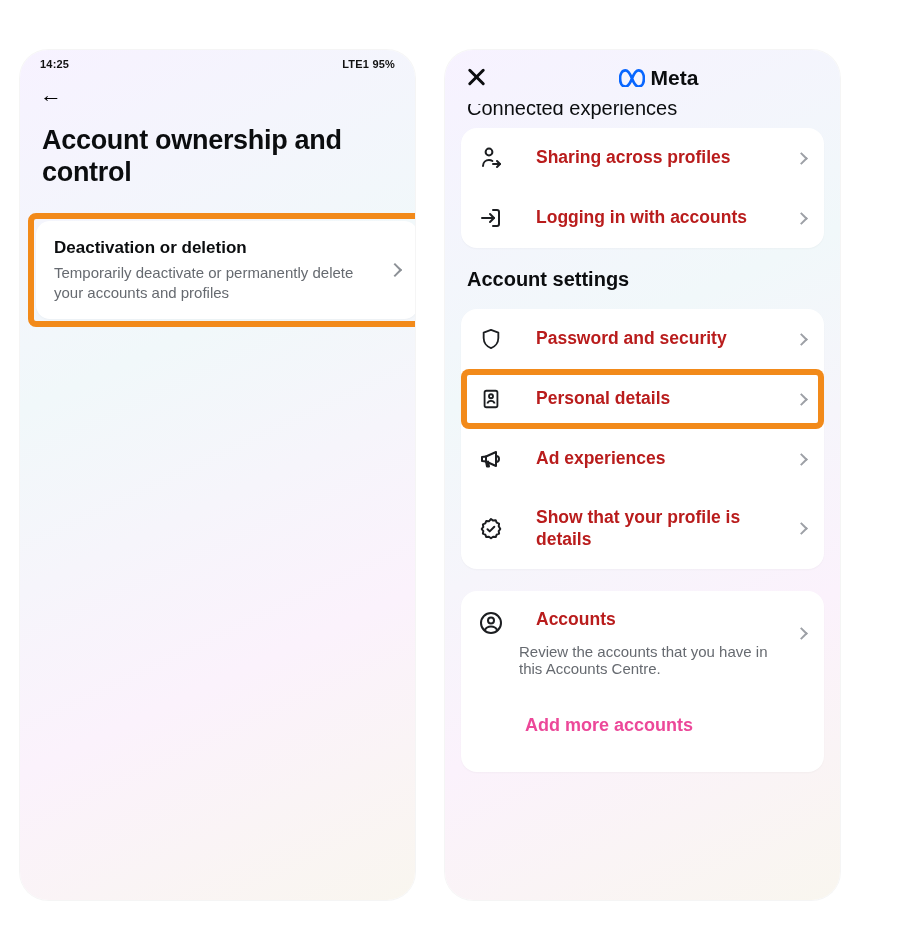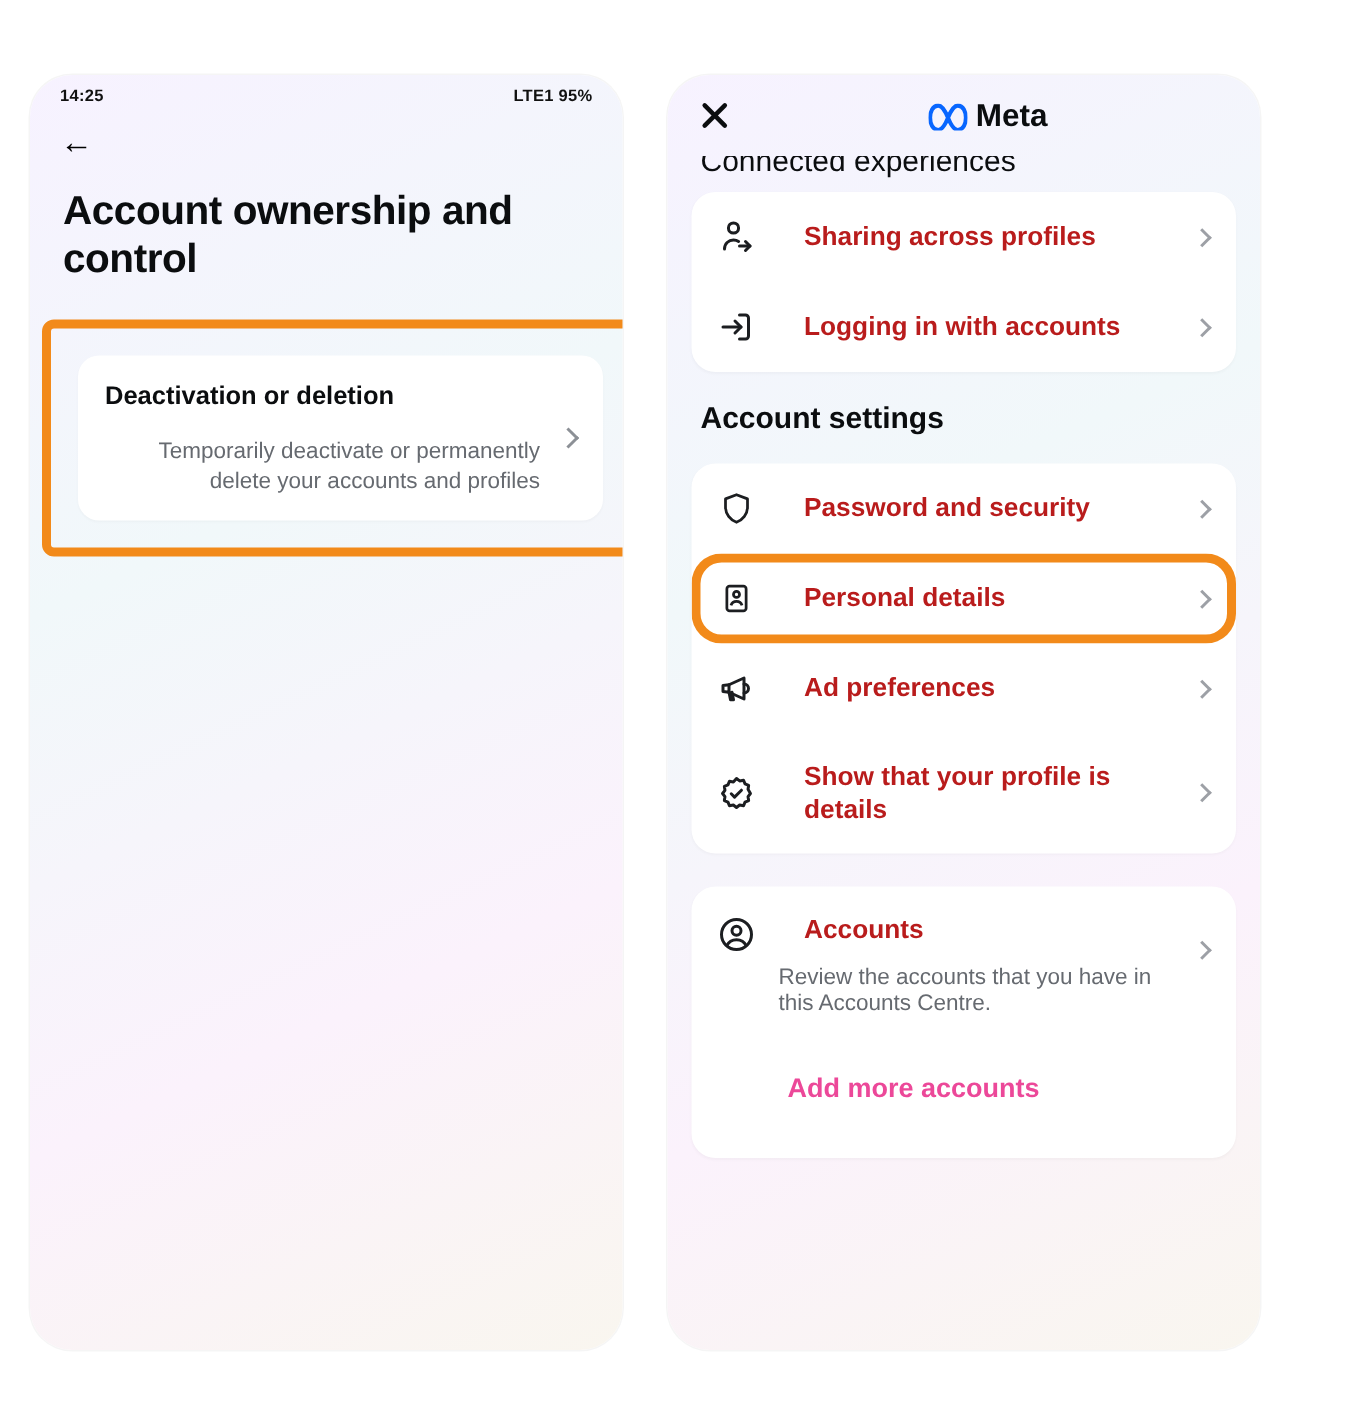--- a/index.html
+++ b/index.html
@@ -49,21 +49,21 @@
     font-weight: 800;
     line-height: 1.2;
     color: #0b0d0f;
     padding: 10px 22px 18px;
     letter-spacing: -0.3px;
   }
 
   .highlight-box-left {
     margin: 6px 0 0 8px;
     width: 398px;
-    padding: 18px;
+    padding: 2px;
     border: 6px solid #f28a1a;
     border-radius: 8px;
   }
 
   .card {
     background: #ffffff;
     border-radius: 14px;
     padding: 16px 18px;
     box-shadow: 0 1px 2px rgba(0,0,0,0.03);
   }
@@ -80,22 +80,21 @@
   .row .title {
     font-size: 17px;
     font-weight: 700;
     color: #0b0d0f;
     line-height: 1.3;
   }
   .row .sub {
     font-size: 15px;
     color: #666a70;
     line-height: 1.35;
-    margin-top: 16px;
-    text-align: right;
+    margin-top: 4px;
   }
   .chevron {
     flex: 0 0 auto;
     width: 10px;
     height: 10px;
     border-right: 2px solid #8c9096;
     border-bottom: 2px solid #8c9096;
     transform: rotate(-45deg);
   }
 
@@ -176,21 +175,21 @@
   .list-row .sub2 { font-size:15px; font-weight:400; color:#666a70; margin-top:12px;}
   .chev2 {
     width: 9px; height: 9px;
     border-right: 2.2px solid #9da0a6;
     border-bottom: 2.2px solid #9da0a6;
     transform: rotate(-45deg);
     flex:0 0 auto;
   }
   .highlight-inset {
     box-shadow: inset 0 0 0 6px #f28a1a;
-    border-radius: 20px;
+    border-radius: 8px;
   }
   .link-row {
     color:#ec4899;
     font-weight:700;
     font-size:18px;
     padding: 16px 6px 18px;
     cursor:pointer;
   }
 </style>
 </head>
@@ -289,21 +288,21 @@
 
     <div class="list-row">
       <div class="icon">
         <svg width="24" height="24" viewBox="0 0 24 24" fill="none" stroke="currentColor" stroke-width="2" stroke-linejoin="round" stroke-linecap="round">
           <path d="M3 10v4l4 .5V9.5L3 10z"></path>
           <path d="M7 9.5L17 5v14L7 14.5"></path>
           <path d="M17 9a3 3 0 0 1 0 6"></path>
           <path d="M7 14.5l1 5h2l-1-5"></path>
         </svg>
       </div>
-      <div class="label">Ad preferences</div>
+      <div class="label">Ad experiences</div>
       <div class="chev2"></div>
     </div>
 
     <div class="list-row">
       <div class="icon">
         <svg width="24" height="24" viewBox="0 0 24 24" fill="none" stroke="currentColor" stroke-width="2" stroke-linejoin="round" stroke-linecap="round">
           <path d="M12 2l2.1 1.6 2.6-.4 1 2.4 2.4 1-.4 2.6L21.3 12l-1.6 2.1.4 2.6-2.4 1-1 2.4-2.6-.4L12 21.3l-2.1-1.6-2.6.4-1-2.4-2.4-1 .4-2.6L2.7 12l1.6-2.1-.4-2.6 2.4-1 1-2.4 2.6.4L12 2z"></path>
           <path d="M8.5 12.2l2.2 2.2 4.6-4.6"></path>
         </svg>
       </div>

